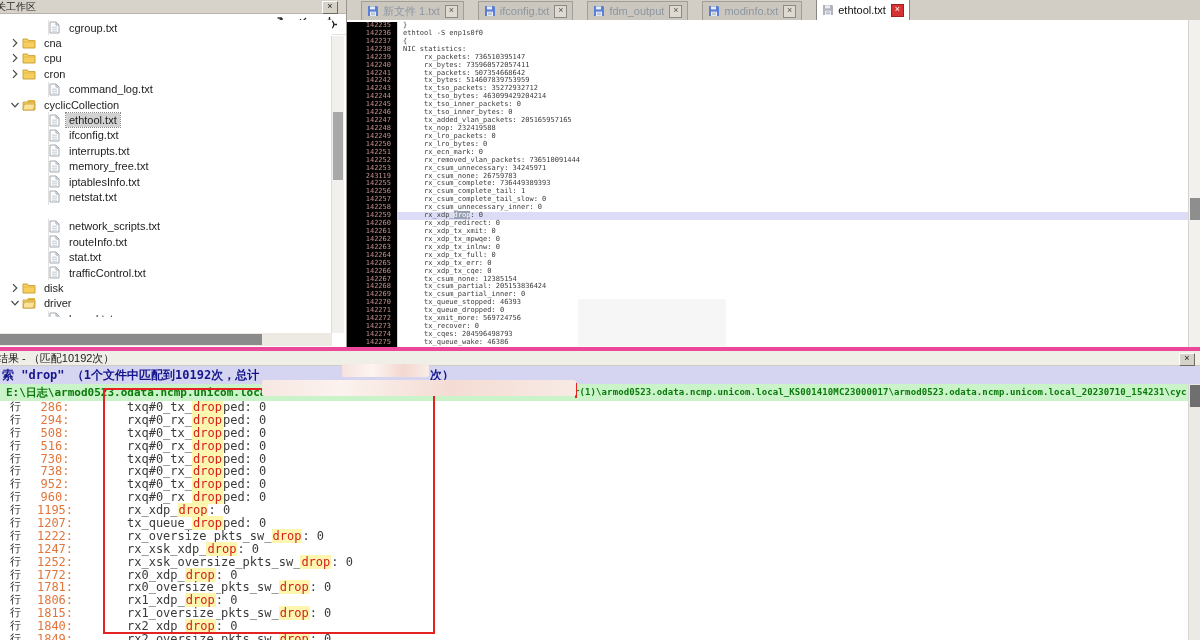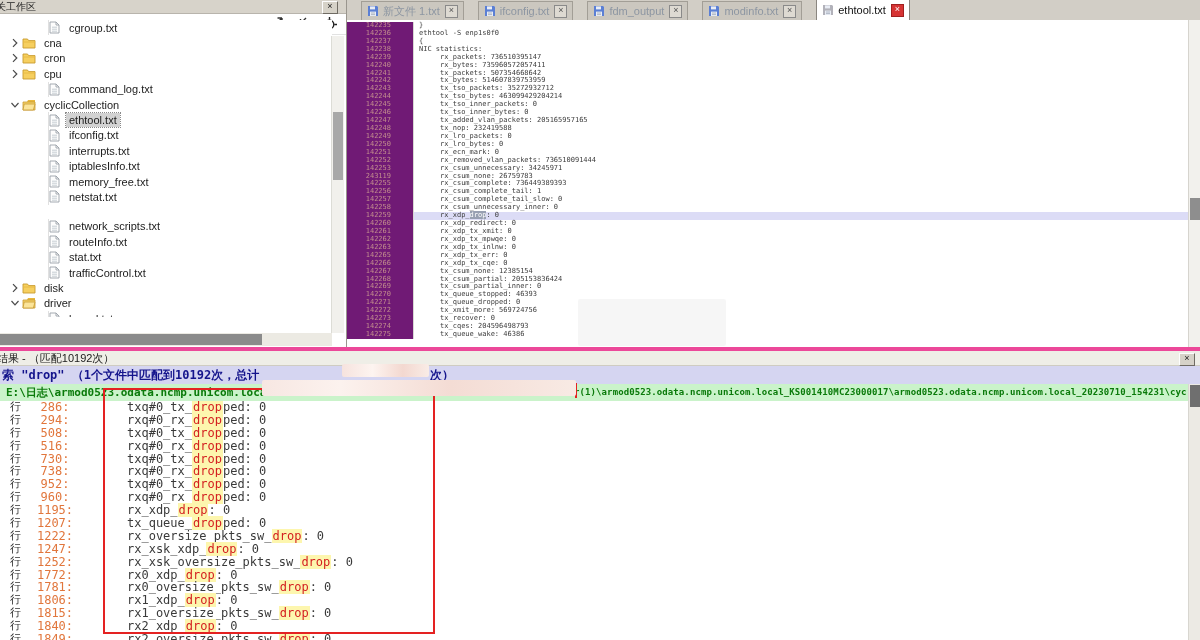--- a/index.html
+++ b/index.html
@@ -36,21 +36,21 @@
   .tab{display:flex;align-items:center;height:18px;margin-left:14px;padding:0 5px;background:#cbc7bf;border:1px solid #a29e96;border-bottom:none;font-size:11px;color:#8d96a2;white-space:nowrap;cursor:default}
   .tab .flop{display:flex;margin-right:4px}
   .tab .tclose{width:11px;height:11px;margin-left:5px;border:1px solid #8a8a8a;background:#dedad2;color:#555;font-size:9px;line-height:9px;text-align:center}
   .tab.active{background:#fff;height:20px;color:#111;border-color:#8a8680;position:relative;z-index:2}
   .tab.active .tclose{background:#d63434;border-color:#a02020;color:#fff}
 
   
   #editor{position:absolute;left:347px;top:20px;width:841px;height:327px;background:#fff;overflow:hidden}
   #edlines{position:absolute;left:0;top:2px;width:100%}
   .eline{display:flex;height:7.93px;line-height:7.93px;font-size:7px}
-  .eline .ln{width:44px;padding-right:22px;text-align:right;color:#c28d8d;background:#701a75;flex:none;border-right:1px solid #d8d8d4}
+  .eline .ln{width:44px;padding-right:6px;text-align:right;color:#c28d8d;background:#000000;flex:none;border-right:1px solid #d8d8d4}
   .eline .ct{padding-left:5px;white-space:pre;color:#3c3c3c;flex:1}
   .eline.cur .ct{background:#dcdcf6}
   .eline .cursel{background:#98a0b2;color:#fff}
   #ed-vsb{position:absolute;left:1188px;top:20px;width:12px;height:327px;background:#f2f1ed;border-left:1px solid #d6d4ce}
   #ed-vsb .thumb{position:absolute;left:1px;top:178px;width:10px;height:22px;background:#8e8e8e}
 
   
   #results{position:absolute;left:0;top:347px;width:1200px;height:293px;background:#fff;border-top:4px solid #ec4899}
   #res-title{position:absolute;left:0;top:0;width:100%;height:14px;background:#efeee7;border-bottom:1px solid #cfccc2;font-size:11px;line-height:14px;color:#1a1a1a}
   #res-title span{margin-left:-3px;white-space:nowrap}
@@ -141,35 +141,35 @@
           <svg width="10" height="10" viewBox="0 0 10 10">
             <path d="M3 1.2 L6.8 5 L3 8.8" fill="none" stroke="#4a4a4a" stroke-width="1.2"></path>
           </svg>
         </span>
         <span class="fico">
           <svg width="14" height="12" viewBox="0 0 14 12">
             <path d="M1 2 L5.5 2 L6.6 3.6 L13 3.6 L13 11 L1 11 Z" fill="#f6cf5f" stroke="#c89b30" stroke-width="0.9"></path>
             <path d="M1 5 h12" stroke="#e8ba45" stroke-width="1"></path>
           </svg>
         </span>
-        <span class="lbl">cron</span>
+        <span class="lbl">cpu</span>
       </div>
       <div class="trow folder">
         <span class="arr">
           <svg width="10" height="10" viewBox="0 0 10 10">
             <path d="M3 1.2 L6.8 5 L3 8.8" fill="none" stroke="#4a4a4a" stroke-width="1.2"></path>
           </svg>
         </span>
         <span class="fico">
           <svg width="14" height="12" viewBox="0 0 14 12">
             <path d="M1 2 L5.5 2 L6.6 3.6 L13 3.6 L13 11 L1 11 Z" fill="#f6cf5f" stroke="#c89b30" stroke-width="0.9"></path>
             <path d="M1 5 h12" stroke="#e8ba45" stroke-width="1"></path>
           </svg>
         </span>
-        <span class="lbl">cpu</span>
+        <span class="lbl">cron</span>
       </div>
       <div class="trow file">
         <span class="fico">
           <svg width="11" height="13" viewBox="0 0 11 13">
             <path d="M1 1 h6 l3 3 v8 h-9 z" fill="#fdfdfd" stroke="#9aa0a8" stroke-width="0.9"></path>
             <path d="M7 1 v3 h3" fill="none" stroke="#9aa0a8" stroke-width="0.9"></path>
             <path d="M3 6.2 h5 M3 8.2 h5 M3 10.2 h5" stroke="#b9c1c9" stroke-width="0.8"></path>
           </svg>
         </span>
         <span class="lbl">command_log.txt</span>
@@ -220,31 +220,31 @@
         <span class="lbl">interrupts.txt</span>
       </div>
       <div class="trow file">
         <span class="fico">
           <svg width="11" height="13" viewBox="0 0 11 13">
             <path d="M1 1 h6 l3 3 v8 h-9 z" fill="#fdfdfd" stroke="#9aa0a8" stroke-width="0.9"></path>
             <path d="M7 1 v3 h3" fill="none" stroke="#9aa0a8" stroke-width="0.9"></path>
             <path d="M3 6.2 h5 M3 8.2 h5 M3 10.2 h5" stroke="#b9c1c9" stroke-width="0.8"></path>
           </svg>
         </span>
+        <span class="lbl">memory_free.txt</span>
+      </div>
+      <div class="trow file">
+        <span class="fico">
+          <svg width="11" height="13" viewBox="0 0 11 13">
+            <path d="M1 1 h6 l3 3 v8 h-9 z" fill="#fdfdfd" stroke="#9aa0a8" stroke-width="0.9"></path>
+            <path d="M7 1 v3 h3" fill="none" stroke="#9aa0a8" stroke-width="0.9"></path>
+            <path d="M3 6.2 h5 M3 8.2 h5 M3 10.2 h5" stroke="#b9c1c9" stroke-width="0.8"></path>
+          </svg>
+        </span>
         <span class="lbl">iptablesInfo.txt</span>
-      </div>
-      <div class="trow file">
-        <span class="fico">
-          <svg width="11" height="13" viewBox="0 0 11 13">
-            <path d="M1 1 h6 l3 3 v8 h-9 z" fill="#fdfdfd" stroke="#9aa0a8" stroke-width="0.9"></path>
-            <path d="M7 1 v3 h3" fill="none" stroke="#9aa0a8" stroke-width="0.9"></path>
-            <path d="M3 6.2 h5 M3 8.2 h5 M3 10.2 h5" stroke="#b9c1c9" stroke-width="0.8"></path>
-          </svg>
-        </span>
-        <span class="lbl">memory_free.txt</span>
       </div>
       <div class="trow file">
         <span class="fico">
           <svg width="11" height="13" viewBox="0 0 11 13">
             <path d="M1 1 h6 l3 3 v8 h-9 z" fill="#fdfdfd" stroke="#9aa0a8" stroke-width="0.9"></path>
             <path d="M7 1 v3 h3" fill="none" stroke="#9aa0a8" stroke-width="0.9"></path>
             <path d="M3 6.2 h5 M3 8.2 h5 M3 10.2 h5" stroke="#b9c1c9" stroke-width="0.8"></path>
           </svg>
         </span>
         <span class="lbl">netstat.txt</span>
@@ -511,20 +511,24 @@
         <span class="ln">142261</span>
         <span class="ct">     rx_xdp_tx_xmit: 0</span>
       </div>
       <div class="eline mono">
         <span class="ln">142262</span>
         <span class="ct">     rx_xdp_tx_mpwqe: 0</span>
       </div>
       <div class="eline mono">
         <span class="ln">142263</span>
         <span class="ct">     rx_xdp_tx_inlnw: 0</span>
+      </div>
+      <div class="eline mono">
+        <span class="ln">142264</span>
+        <span class="ct">     rx_xdp_tx_full: 0</span>
       </div>
       <div class="eline mono">
         <span class="ln">142265</span>
         <span class="ct">     rx_xdp_tx_err: 0</span>
       </div>
       <div class="eline mono">
         <span class="ln">142266</span>
         <span class="ct">     rx_xdp_tx_cqe: 0</span>
       </div>
       <div class="eline mono">

